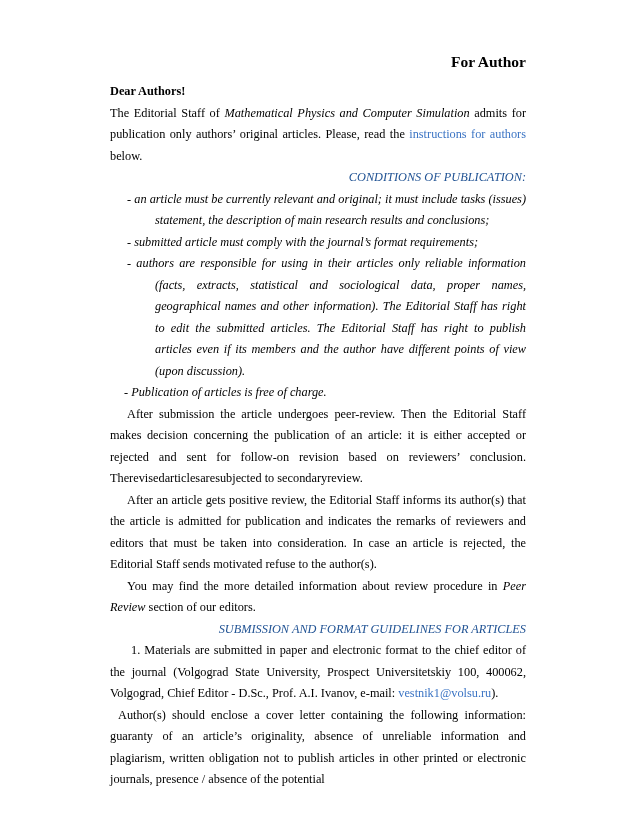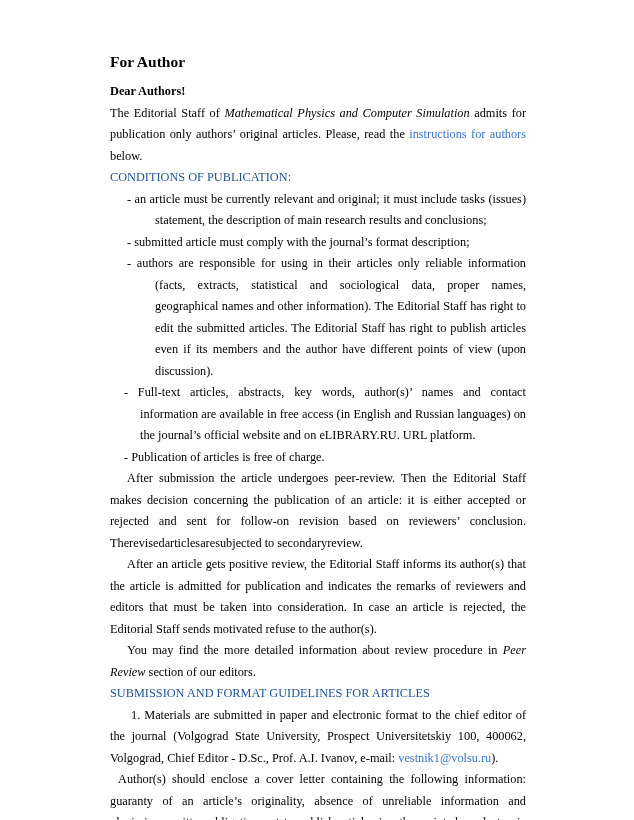--- a/index.html
+++ b/index.html
@@ -15,38 +15,40 @@
     font-size: 12.3px;
     line-height: 21.5px;
     color: #000000;
     overflow: hidden;
   }
   .doc-title {
     font-size: 15.5px;
     font-weight: bold;
     line-height: 24px;
     margin-bottom: 7px;
+    text-align: right;
   }
   .center { text-align: left; }
   .bold { font-weight: bold; }
   .just { text-align: justify; }
   .blue-heading {
     color: var(--heading-blue, #215394);
-    text-align: left;
+    text-align: right;
+    font-style: italic;
   }
   .link {
     color: var(--link-blue, #3B74C4);
     text-decoration: none;
     cursor: pointer;
   }
   .email-link {
     color: var(--link-blue, #3B74C4);
     cursor: pointer;
   }
-  ul.cond-list { list-style: none; }
+  ul.cond-list { list-style: none; font-style: italic; }
   li.cond-a {
     padding-left: 45px;
     text-indent: -28px;
     text-align: justify;
   }
   li.cond-b {
     padding-left: 30px;
     text-indent: -16px;
     text-align: justify;
   }
@@ -63,23 +65,22 @@
   <div class="doc-title">For Author</div>
 
   <p class="center bold">Dear Authors!</p>
 
   <p class="just"><span>The Editorial Staff of </span><i>Mathematical Physics and Computer Simulation</i><span> admits for publication only authors’ original articles. Please, read the </span><a class="link">instructions for authors</a><span> below.</span></p>
 
   <p class="blue-heading">CONDITIONS OF PUBLICATION:</p>
 
   <ul class="cond-list">
     <li class="cond-a"><span>-</span> <span>an article must be currently relevant and original; it must include tasks (issues) statement, the description of main research results and conclusions;</span></li>
-    <li class="cond-a"><span>-</span> <span>submitted article must comply with the journal’s format description;</span></li>
+    <li class="cond-a"><span>-</span> <span>submitted article must comply with the journal’s format requirements;</span></li>
     <li class="cond-a"><span>-</span> <span>authors are responsible for using in their articles only reliable information (facts, extracts, statistical and sociological data, proper names, geographical names and other information). The Editorial Staff has right to edit the submitted articles. The Editorial Staff has right to publish articles even if its members and the author have different points of view (upon discussion).</span></li>
-    <li class="cond-b"><span>-</span> <span>Full-text articles, abstracts, key words, author(s)’ names and contact information are available in free access (in English and Russian languages) on the journal’s official website and on eLIBRARY.RU. URL platform.</span></li>
     <li class="cond-b"><span>-</span> <span>Publication of articles is free of charge.</span></li>
   </ul>
 
   <p class="just ind-17">After submission the article undergoes peer-review. Then the Editorial Staff makes decision concerning the publication of an article: it is either accepted or rejected and sent for follow-on revision based on reviewers’ conclusion. Therevisedarticlesaresubjected to secondaryreview.</p>
 
   <p class="just ind-17">After an article gets positive review, the Editorial Staff informs its author(s) that the article is admitted for publication and indicates the remarks of reviewers and editors that must be taken into consideration. In case an article is rejected, the Editorial Staff sends motivated refuse to the author(s).</p>
 
   <p class="just ind-17"><span>You may find the more detailed information about review procedure in </span><i>Peer Review</i><span>  section of our editors.</span></p>
 
   <p class="blue-heading">SUBMISSION AND FORMAT GUIDELINES FOR ARTICLES</p>

